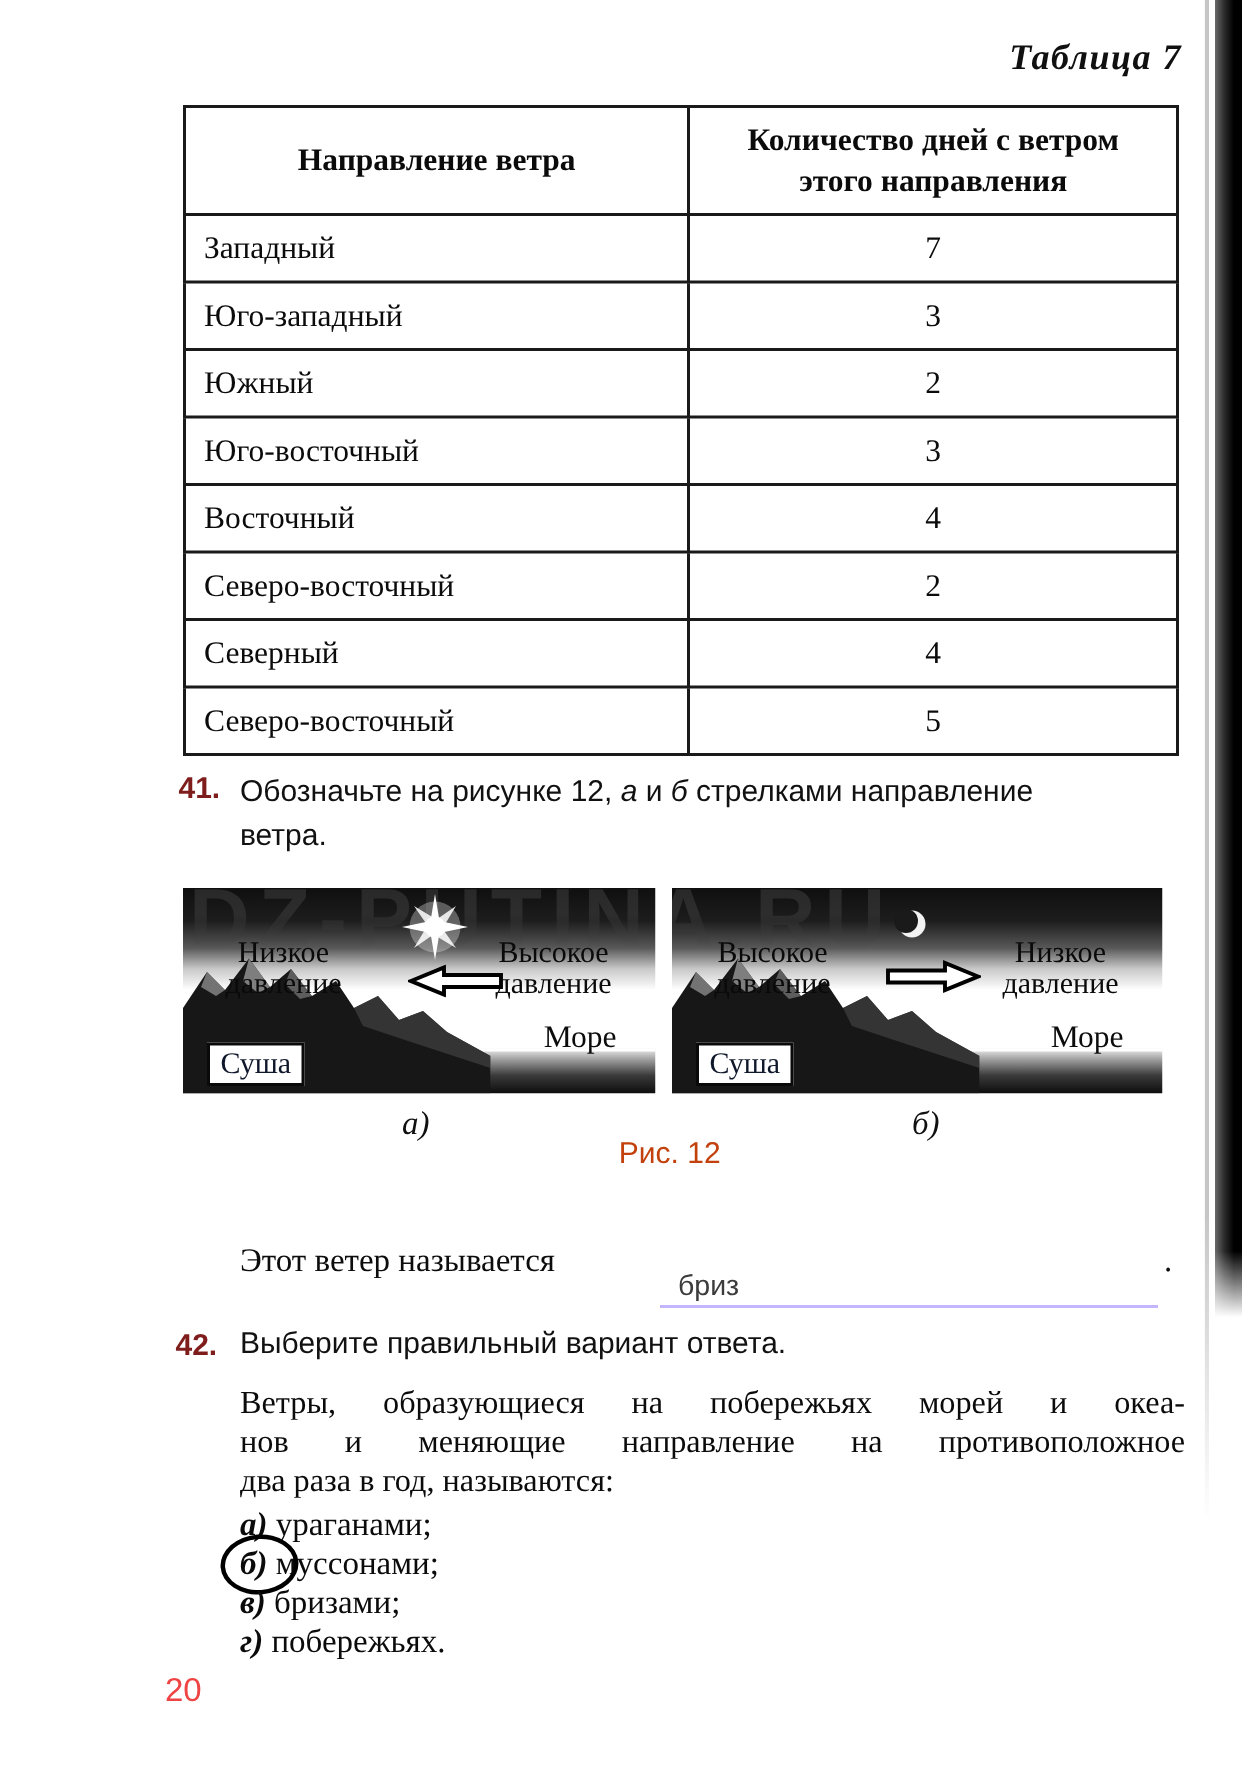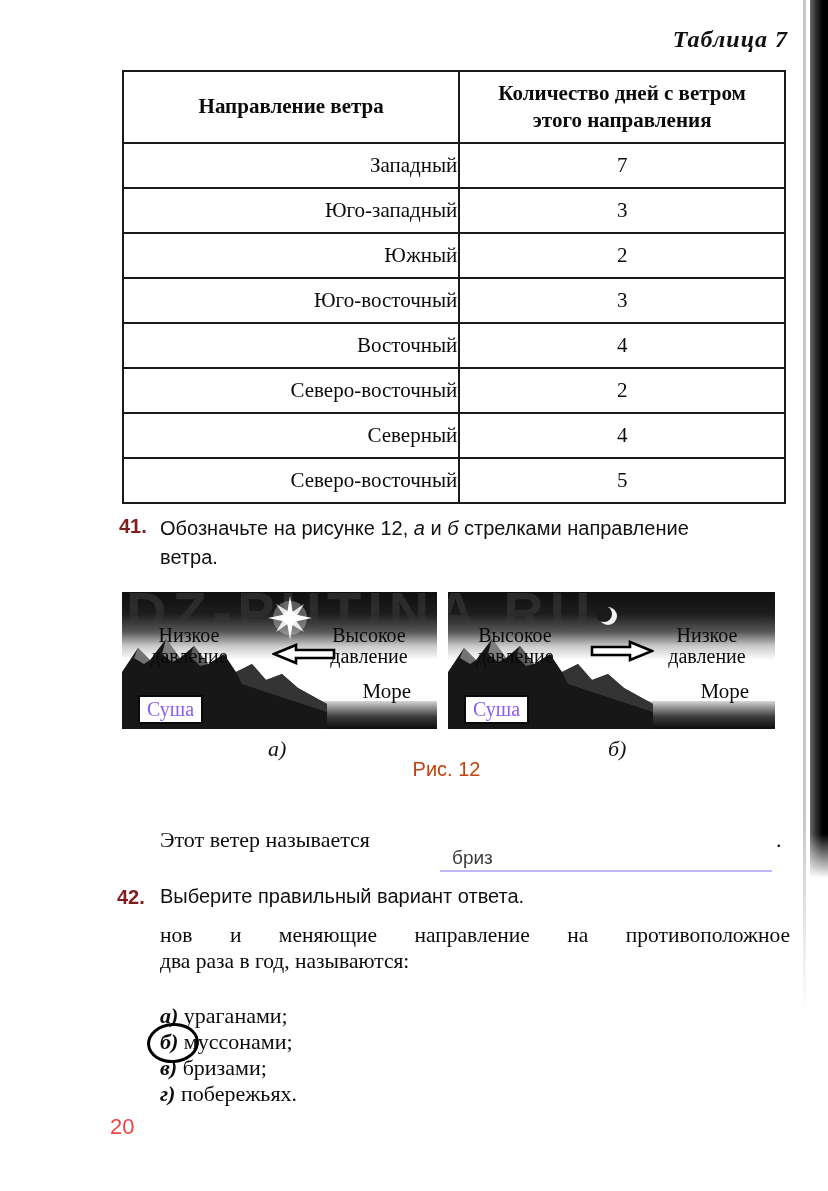--- a/index.html
+++ b/index.html
@@ -11,21 +11,21 @@
     font:italic 700 24px "Liberation Serif",serif;letter-spacing:1px;color:#101010;}
 
   
   table.wind{position:absolute;left:122px;top:70px;width:664px;border-collapse:collapse;
     font-family:"Liberation Serif",serif;color:#0b0b0b;}
   table.wind th,table.wind td{border:2px solid #1a1a1a;background:#fff;}
   table.wind th{height:70px;font-size:21px;font-weight:700;text-align:center;
     line-height:1.3;padding:0 16px;vertical-align:middle;}
   table.wind th span{display:block;}
   table.wind td{height:41px;font-size:21px;vertical-align:middle;}
-  td.dir{width:330px;padding-left:12px;text-align:right;}
+  td.dir{width:330px;padding-left:12px;text-align:left;}
   td.days{width:330px;text-align:center;}
 
   
   .q-num{position:absolute;font:700 20px "Liberation Sans",sans-serif;color:#7f1d1d;}
   .q41-num{left:119px;top:515px;}
   .q41-text{position:absolute;left:160px;top:514px;width:644px;
     font:20px/29px "Liberation Sans",sans-serif;color:#111;}
   .q41-text .it{font-style:italic;}
 
   
@@ -52,21 +52,21 @@
     color:#0a0a0a;text-align:center;margin-top:13px;}
   .p-left{left:6px;width:122px;}
   .p-right{right:2px;width:132px;}
   .arrow{position:absolute;z-index:6;width:64px;height:22px;}
   .panel-a .arrow{left:150px;top:51px;}
   .panel-b .arrow{left:142px;top:48px;}
   .sea-label{position:absolute;right:26px;bottom:25px;z-index:5;
     font:21px "Liberation Serif",serif;color:#0c0c0c;}
   .land-label{position:absolute;left:16px;bottom:5px;z-index:7;
     font:20px/24px "Liberation Serif",serif;background:#fff;border:2px solid #0a0a0a;
-    padding:0 7px 1px;color:#8b5cf6;}
+    padding:0 7px 1px;color:#0f172a;}
 
   .fig-sub{position:absolute;top:736px;font:italic 22px "Liberation Serif",serif;color:#101010;}
   .sub-a{left:268px;}
   .sub-b{left:608px;}
   .fig-caption{position:absolute;left:120px;top:758px;width:653px;text-align:center;
     font:20px "Liberation Sans",sans-serif;color:#c2410c;}
 
   
   .ans-prefix{position:absolute;left:160px;top:827px;font:22px "Liberation Serif",serif;}
   .ans-line{position:absolute;left:440px;top:832px;width:332px;height:38px;
@@ -228,20 +228,21 @@
   <div class="ans-prefix" data-name="answer-prefix">Этот ветер называется</div>
   <div class="ans-line" data-name="answer-blank-line">
     <span class="ans-value" data-name="handwritten-answer">бриз</span>
   </div>
   <div class="ans-period" data-name="answer-period">.</div>
 
   <div class="q-num q42-num" data-name="question-42-number">42.</div>
   <div class="q42-prompt" data-name="question-42-prompt">Выберите правильный вариант ответа.</div>
 
   <div class="q42-body" data-name="question-42-body">
+    <div class="just" data-name="body-line">Ветры, образующиеся на побережьях морей и океа-</div>
     <div class="just" data-name="body-line">нов и меняющие направление на противоположное</div>
     <div data-name="body-line">два раза в год, называются:</div>
   </div>
 
   <div class="options" data-name="answer-options">
     <div class="opt" data-name="option-a"><span class="opt-letter" data-name="option-letter">а)</span> <span data-name="option-text">ураганами;</span></div>
     <div class="opt circled" data-name="option-b"><span class="opt-letter" data-name="option-letter">б)</span> <span data-name="option-text">муссонами;</span></div>
     <div class="opt" data-name="option-v"><span class="opt-letter" data-name="option-letter">в)</span> <span data-name="option-text">бризами;</span></div>
     <div class="opt" data-name="option-g"><span class="opt-letter" data-name="option-letter">г)</span> <span data-name="option-text">побережьях.</span></div>
   </div>

